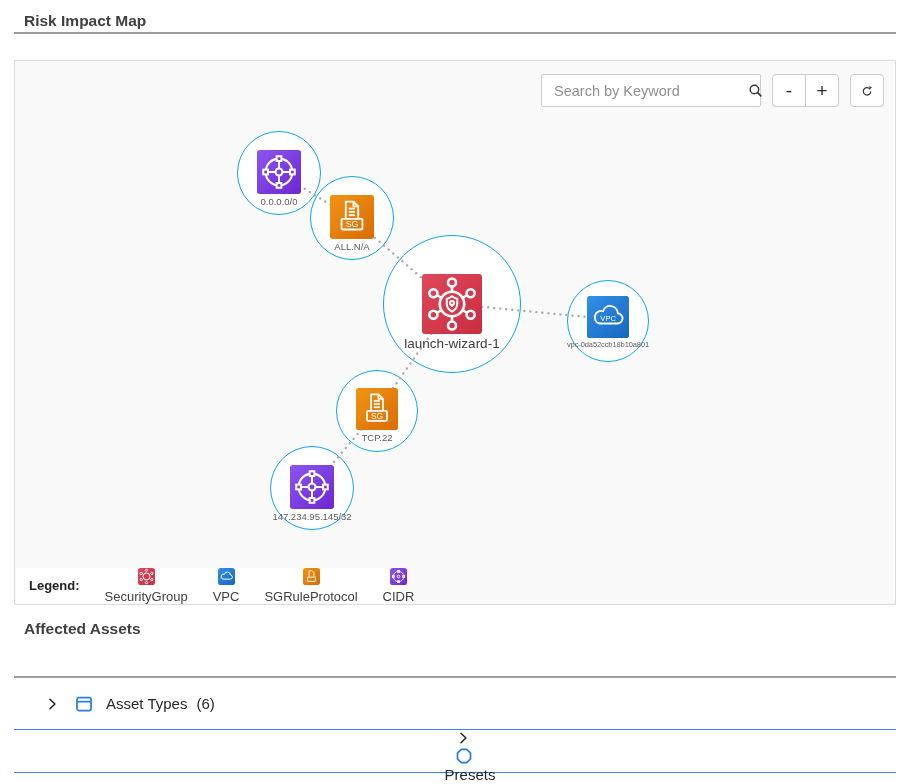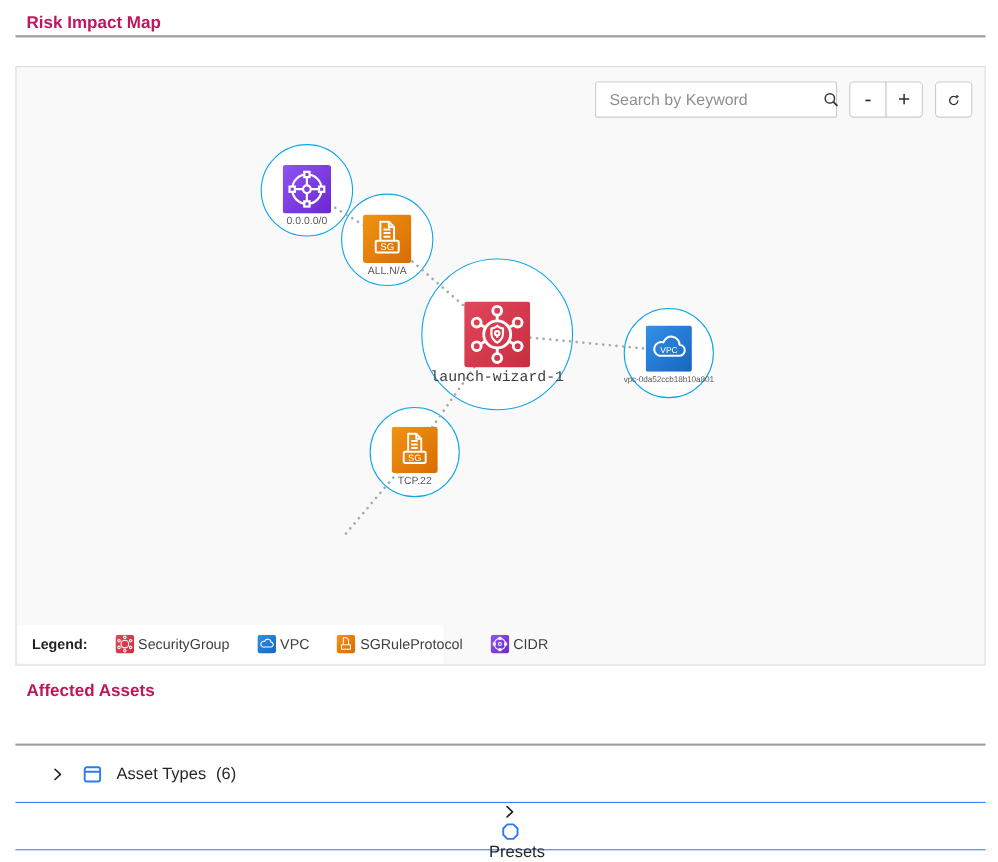--- a/index.html
+++ b/index.html
@@ -1,20 +1,20 @@
 <!DOCTYPE html>
 <html><head>
 <meta charset="utf-8">
 <style>
   * { box-sizing: border-box; margin: 0; padding: 0; }
   html,body { background:#fff; }
   body { font-family: "Liberation Sans", sans-serif; }
   .page { position: relative; width: 907px; height: 784px; background:#fff; overflow: hidden; }
 
-  .section-title { position: absolute; left: 24px; font-size: 15.5px; font-weight: 700; color:#be185d; }
+  .section-title { position: absolute; left: 24px; font-size: 15.5px; font-weight: 700; color:#404040; }
   .hr-strong { position: absolute; left: 14px; width: 882px; height: 2px; background:#9d9d9d; }
 
   
   .map { position: absolute; left: 14px; top: 60px; width: 882px; height: 545px;
          background:#f9f9f9; border: 1px solid #dcdcdc; }
   .edges { position:absolute; left:0; top:0; width:100%; height:100%; z-index:2; pointer-events:none; }
 
   .node { position: absolute; background:#fff; border:1px solid #0ea5e9; border-radius:50%; }
   .node-inner { position: relative; z-index:3; width:100%; height:100%;
                 display:flex; flex-direction:column; align-items:center; }
@@ -22,21 +22,21 @@
 
   .n-a { left:222px; top:70px;  width:84px;  height:84px; }
   .n-b { left:295px; top:115px; width:84px;  height:84px; }
   .n-c { left:368px; top:174px; width:138px; height:138px; }
   .n-d { left:552px; top:219px; width:82px;  height:82px; }
   .n-e { left:321px; top:309px; width:82px;  height:82px; }
   .n-f { left:255px; top:385px; width:84px;  height:84px; }
   .n-a .node-inner, .n-b .node-inner, .n-f .node-inner { padding-top:18px; }
   .n-d .node-inner { padding-top:15px; }
   .n-e .node-inner { padding-top:17px; }
-  .n-c .node-inner { padding-top:38px;font-family:Liberation Mono, monospace; }
+  .n-c .node-inner { padding-top:38px; }
   .n-c .node-label { font-size:13.5px; color:#3d3d3d; }
   .n-d .node-label { font-size:7.5px; letter-spacing:-0.1px; }
 
   .icon-44 { width:44px; height:44px; display:block; }
   .icon-60 { width:60px; height:60px; display:block; }
   .icon-42 { width:42px; height:42px; display:block; }
   .icon-17 { width:17px; height:17px; display:block; }
 
   
   .toolbar { position:absolute; top:13px; right:11px; display:flex; align-items:center; gap:11px; z-index:5; }
@@ -52,21 +52,21 @@
               font-size:19px; line-height:1; cursor:pointer; font-family:"Liberation Sans",sans-serif; }
   .zoom-out { border-radius:4px 0 0 4px; }
   .zoom-in  { border-radius:0 4px 4px 0; margin-left:-1px; }
   .refresh-btn { width:34px; height:33px; background:#fff; border:1px solid #ccc; border-radius:4px;
                  display:flex; align-items:center; justify-content:center; cursor:pointer; }
 
   
   .legend { position:absolute; left:1px; bottom:1px; width:387px; height:35px; background:#fff;
             display:flex; align-items:center; padding:0 13px; gap:25px; z-index:5; }
   .legend-title { font-size:13px; font-weight:700; color:#222; }
-  .legend-item { display:flex; align-items:center; gap:4px; }
+  .legend-item { display:flex; align-items:center; gap:4px;flex-direction:column; }
   .legend-item span { font-size:13px; color:#3f3f3f; }
 
   
   .assets-hr { top:676px; }
   .asset-row { position:absolute; left:14px; width:882px; display:flex; align-items:center;
                padding-left:30px; border-bottom:1px solid #3b82f6; background:#fff; cursor:pointer; }
   .row-1 { top:678px; height:52px; }
   .row-2 { top:730px; height:43px;flex-direction:column; }
   .chev { width:16px; height:16px; margin-right:14px; flex:none; }
   .row-icon { width:20px; height:20px; margin-right:12px; flex:none; }
@@ -204,20 +204,40 @@
             <line x1="10.2" y1="9.2" x2="13.6" y2="9.2"></line>
             <line x1="10.2" y1="11" x2="13.6" y2="11"></line>
             <rect x="6.3" y="13" width="11.4" height="5.8" rx="0.6"></rect>
           </g>
           <text x="12" y="17.6" font-size="4.8" fill="#fff" text-anchor="middle" font-family="Liberation Sans, sans-serif">SG</text>
         </svg>
         <span class="node-label">TCP.22</span>
       </div>
     </div>
 
+    <div class="node n-f">
+      <div class="node-inner">
+        <svg class="icon-44" viewBox="0 0 24 24">
+          <rect width="24" height="24" rx="1.5" fill="url(#grad-purple)"></rect>
+          <g stroke="#fff" stroke-width="1.1" fill="none">
+            <circle cx="12" cy="12" r="7.3"></circle>
+              <circle cx="12" cy="12" r="1.9"></circle>
+            <line x1="12" y1="10.1" x2="12" y2="6.2"></line>
+              <line x1="12" y1="13.9" x2="12" y2="17.8"></line>
+            <line x1="10.1" y1="12" x2="6.2" y2="12"></line>
+              <line x1="13.9" y1="12" x2="17.8" y2="12"></line>
+            <rect x="10.7" y="3.4" width="2.6" height="2.6" fill="url(#grad-purple)"></rect>
+            <rect x="10.7" y="18" width="2.6" height="2.6" fill="url(#grad-purple)"></rect>
+            <rect x="3.4" y="10.7" width="2.6" height="2.6" fill="url(#grad-purple)"></rect>
+            <rect x="18" y="10.7" width="2.6" height="2.6" fill="url(#grad-purple)"></rect>
+          </g>
+        </svg>
+        <span class="node-label">147.234.95.145/32</span>
+      </div>
+    </div>
 
     <div class="toolbar">
       <div class="searchbox">
         <input type="text" placeholder="Search by Keyword" style="">
         <button class="search-btn">
           <svg width="17" height="17" viewBox="0 0 24 24">
             <circle cx="10.5" cy="10.5" r="6" stroke="#3a3a3a" stroke-width="2" fill="none"></circle>
             <line x1="15" y1="15" x2="19.5" y2="19.5" stroke="#3a3a3a" stroke-width="2.4" stroke-linecap="round"></line>
           </svg>
         </button>

